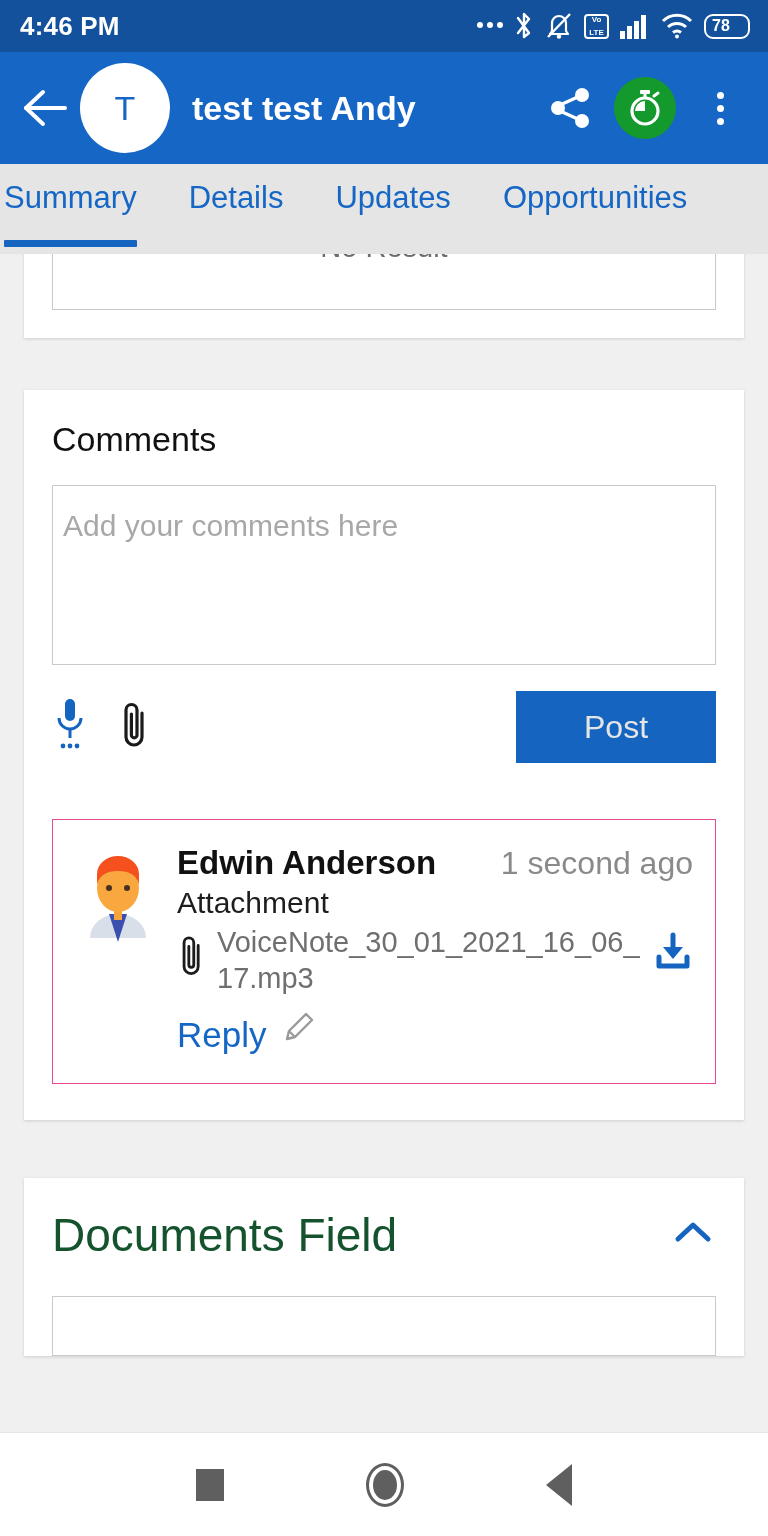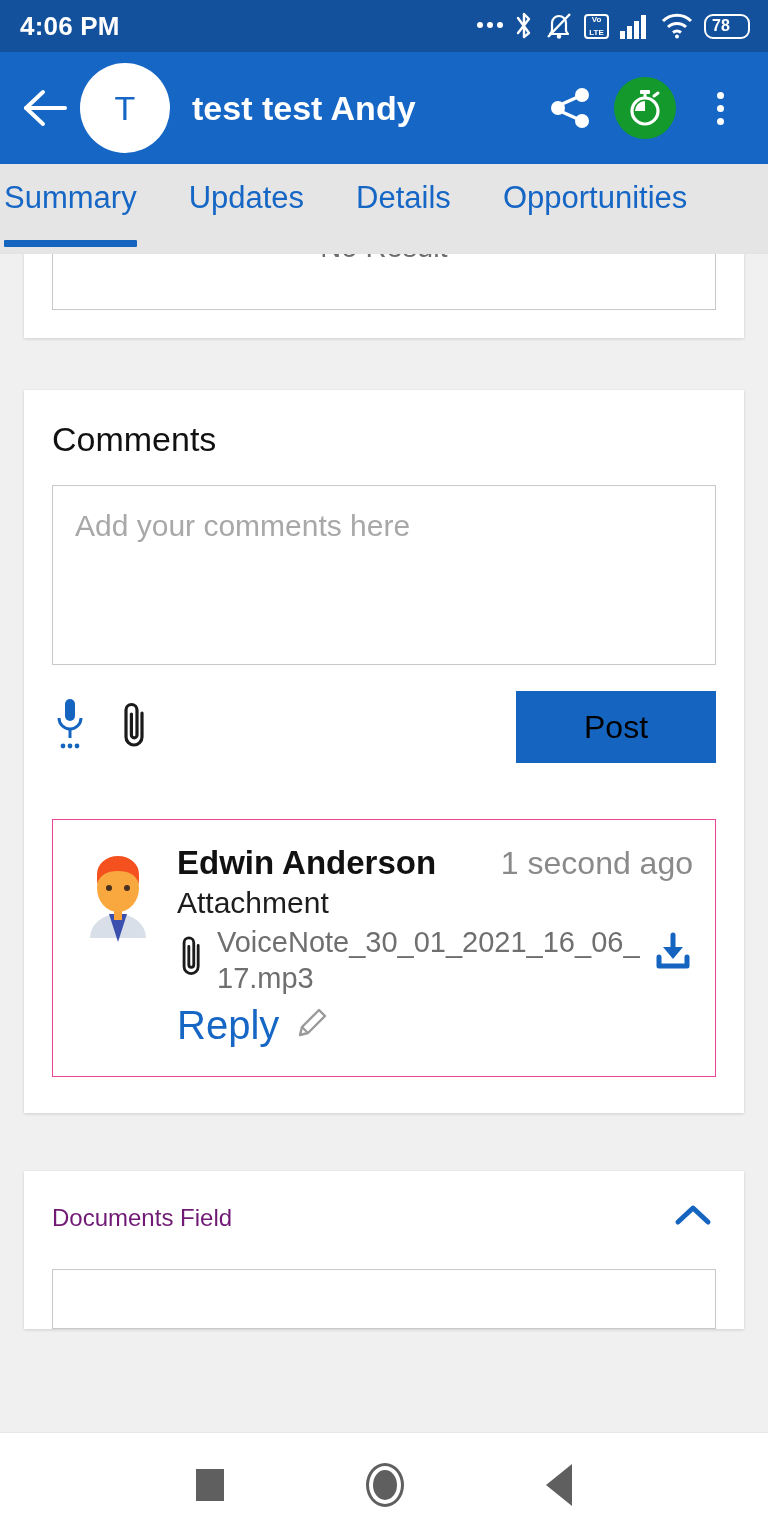--- a/index.html
+++ b/index.html
@@ -84,49 +84,49 @@
   .card-top-clipped { margin-top:-28px; padding:0 28px 28px 28px; }
   .no-result {
     text-align:center; color:#6d6d6d; font-size:29px; padding-top:4px;
   }
   .no-result-box { height:84px; border:1px solid #c9c9c9; display:flex; justify-content:center; }
 
   .comments-card { margin-top:52px; padding:30px 28px 36px 28px; }
   .section-title { font-size:34px; color:#111; }
   .comment-input {
     margin-top:26px; height:180px; border:1px solid #c9c9c9; background:#fff;
-    padding:22px 22px; font-size:30px; color:#a8a8a8; line-height:1.2;
+    padding:22px 10px; font-size:30px; color:#a8a8a8; line-height:1.2;
   }
   .compose-row {
     margin-top:26px; display:flex; align-items:center; gap:30px; height:72px;
   }
   .post-btn {
-    margin-left:auto; background:#1565c0; color:#000000; font-size:32px;
+    margin-left:auto; background:#1565c0; color:#e5e5e5; font-size:32px;
     width:200px; height:72px; display:flex; align-items:center; justify-content:center;
     border:none; font-family:inherit;
   }
 
   .comment-item {
     margin-top:56px; border:1px solid #ec4899; padding:24px 22px 28px 22px;
     display:flex; gap:16px; min-height:240px;
   }
   .cm-avatar { width:86px; flex:0 0 86px; padding-top:6px; }
   .cm-body { flex:1 1 auto; min-width:0; }
   .cm-headrow { display:flex; align-items:baseline; gap:10px; }
   .cm-name { font-size:33px; font-weight:bold; color:#111; flex:1 1 auto; }
   .cm-time { font-size:32px; color:#8a8a8a; white-space:nowrap; }
   .cm-subject { font-size:30px; color:#1d1d1d; margin-top:4px; }
   .cm-attach-row { display:flex; align-items:flex-start; gap:10px; margin-top:4px; }
   .cm-filename { font-size:29px; color:#6f6f6f; line-height:1.25; flex:1 1 auto; word-break:break-all; }
   .cm-reply-row { display:flex; align-items:center; gap:14px; margin-top:6px; }
-  .cm-reply { font-size:40px; color:#1566c5; }
+  .cm-reply { font-size:35px; color:#1566c5;margin-top:12px; }
 
   .docs-card { margin-top:58px; padding:30px 28px 0 28px; }
   .docs-head { display:flex; align-items:center; }
-  .docs-title { font-size:24px; color:#701a75; flex:1 1 auto; }
+  .docs-title { font-size:46px; color:#14532d; flex:1 1 auto; }
   .docs-input { margin-top:34px; height:60px; border:1px solid #c9c9c9; }
 
   
   .navbar {
     height:104px; flex:0 0 104px; background:#ffffff;
     border-top:1px solid #e6e6e6;
     display:flex; align-items:center; justify-content:center; gap:142px;
   }
   .nav-square { width:28px; height:32px; background:#5f5f5f; }
   .nav-circle { width:38px; height:44px; border:3px solid #5f5f5f; border-radius:50%;
@@ -136,21 +136,21 @@
     width:0; height:0; border-top:21px solid transparent; border-bottom:21px solid transparent;
     border-right:26px solid #5f5f5f;
   }
 </style>
 </head>
 <body>
 
 <div id="app">
 
   <div class="statusbar">
-    <div class="status-time">4:06 PM</div>
+    <div class="status-time">4:46 PM</div>
     <div class="status-icons">
       <span class="si dots3">
           <i></i>
           <i></i>
           <i></i>
         </span>
       <span class="si">
         <svg width="20" height="30" viewBox="0 0 20 30">
           <path d="M4 7 L15 22 L10 26 L10 3 L15 8 L4 22" fill="none" stroke="#fff" stroke-width="2.4" stroke-linejoin="round" stroke-linecap="round"></path>
         </svg>
@@ -222,22 +222,22 @@
         <i></i>
           <i></i>
           <i></i>
       </div>
     </div>
   </div>
 
   <div class="tabbar">
     <div class="tabs-strip">
       <div class="tab active">Summary</div>
+      <div class="tab">Details</div>
       <div class="tab">Updates</div>
-      <div class="tab">Details</div>
       <div class="tab">Opportunities</div>
     </div>
   </div>
 
   <div class="content">
 
     <div class="card card-top-clipped">
       <div class="no-result-box">
         <div class="no-result">No Result</div>
       </div>

